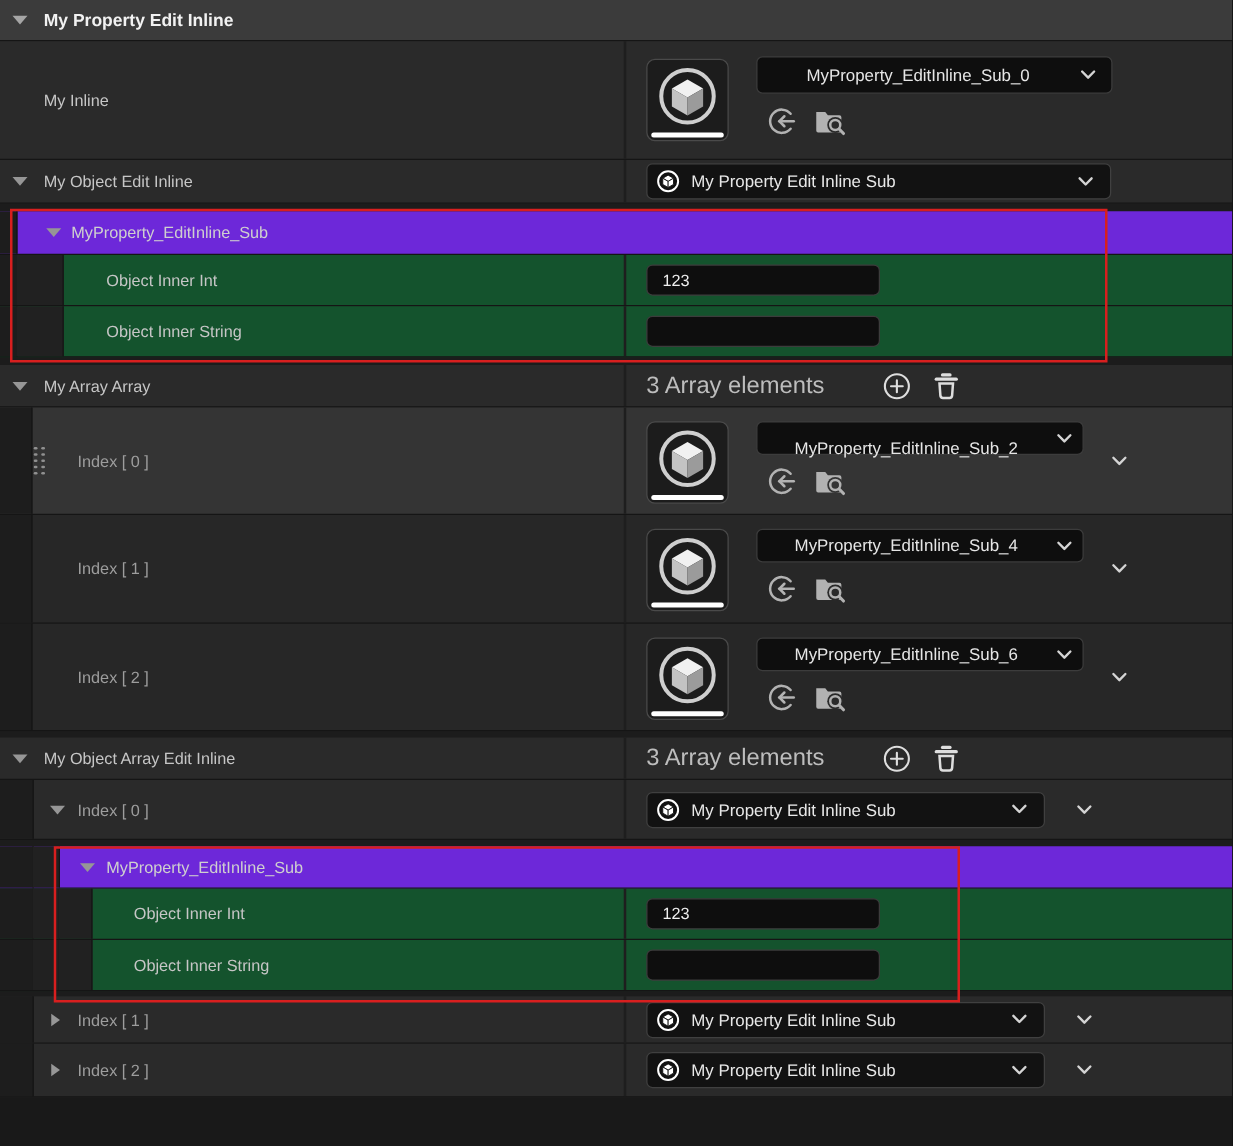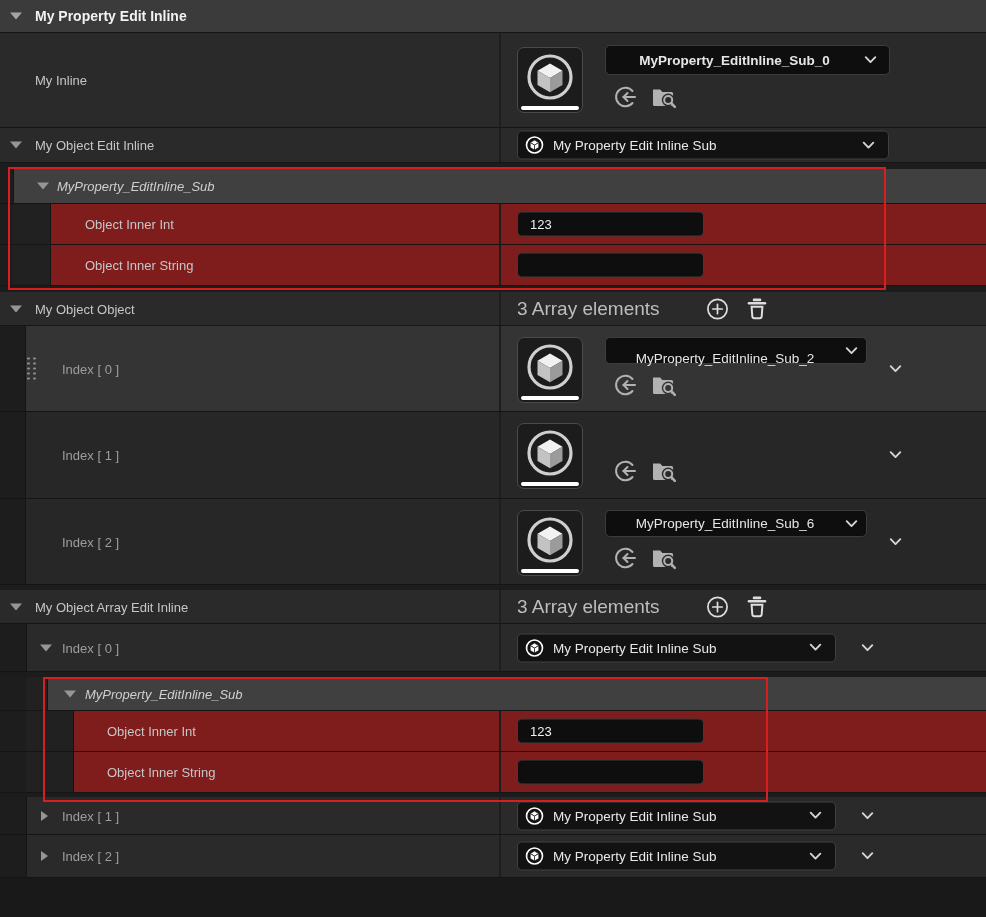--- a/index.html
+++ b/index.html
@@ -9,22 +9,22 @@
     background:#191919;
     overflow:hidden;
     font-family:"Liberation Sans","DejaVu Sans",sans-serif;
     -webkit-font-smoothing:antialiased;
   }
   .row{position:absolute;left:0;right:0;box-sizing:border-box;border-bottom:1px solid #151515;}
   .bg-cat{background:#3b3b3b;}
   .bg-row{background:#2a2a2a;}
   .bg-item{background:#272727;}
   .bg-hover{background:#343434;}
-  .bg-sub{background:#404040;font-style:italic;}
-  .bg-subchild{background:#7f1d1d;text-decoration:underline;}
+  .bg-sub{background:#6d28d9;}
+  .bg-subchild{background:#14532d;text-decoration:underline;}
   .gaprow{position:absolute;left:0;right:0;background:#1c1c1c;}
   .gut{position:absolute;top:0;bottom:0;background:#1d1d1d;border-right:1px solid #141414;}
   .gut2{background:#212121;}
   .vdiv{position:absolute;left:499px;top:0;bottom:0;width:2px;background:#1e1e1e;}
   .lbl{position:absolute;top:50%;transform:translateY(-50%);white-space:nowrap;color:#c6c6c6;font-size:13px;}
   .lbl-dim{color:#9d9d9d;}
   .lbl-cat{color:#f2f2f2;font-weight:bold;font-size:14px;}
   .tri-d{position:absolute;top:50%;transform:translateY(-50%);width:0;height:0;
     border-left:6px solid transparent;border-right:6px solid transparent;border-top:7px solid #969696;}
   .tri-r{position:absolute;top:50%;transform:translateY(-50%);width:0;height:0;
@@ -69,21 +69,21 @@
       <span class="icon-slot">
   <svg viewBox="0 0 64 64" width="64" height="64">
     <circle cx="32" cy="31" r="21" fill="none" stroke="#cfcfcf" stroke-width="3.2"></circle>
     <polygon points="32,17.5 44.5,24.7 32,31.9 19.5,24.7" fill="#f1f1f1"></polygon>
     <polygon points="19.5,24.7 32,31.9 32,46.3 19.5,39.1" fill="#c3c3c3"></polygon>
     <polygon points="44.5,24.7 32,31.9 32,46.3 44.5,39.1" fill="#9b9b9b"></polygon>
   </svg>
 </span><span class="bar"></span>
     </div>
     <div class="dropdown" style="left:605px;top:12px;width:285px;height:30px;">
-      <span style="padding-right:26px;font-weight:bold;">MyProperty_EditInline_Sub_0</span>
+      <span style="padding-right:26px;">MyProperty_EditInline_Sub_0</span>
       <span class="chev">
   <svg width="13" height="9" viewBox="0 0 13 9" fill="none" stroke="#d4d4d4" stroke-width="1.9" stroke-linecap="round" stroke-linejoin="round">
     <path d="M1.7 1.7 L6.5 6.6 L11.3 1.7"></path>
   </svg>
 </span>
     </div>
     <span class="iconbtn" style="left:613px;top:52px;">
   <svg viewBox="0 0 24 24" width="24" height="24" fill="none" stroke="#b2b2b2" stroke-width="2" stroke-linecap="round">
     <path d="M19.5 6 A9.3 9.3 0 1 0 19.5 18"></path>
     <path d="M22 12 H10.5"></path>
@@ -141,21 +141,21 @@
     <div class="gut gut2" style="left:13px;width:37px;"></div>
     <div class="vdiv"></div>
     <span class="lbl" style="left:85px;">Object Inner String</span>
     <input class="text-input" readonly="" value="" style="">
   </div>
   <div class="gaprow" style="top:286px;height:6px;"></div>
 
   <div class="row bg-row" style="top:292px;height:34px;">
     <div class="vdiv"></div>
     <span class="tri-d" style="left:10px;"></span>
-    <span class="lbl" style="left:35px;">My Object Object</span>
+    <span class="lbl" style="left:35px;">My Array Array</span>
     <span class="count">3 Array elements</span>
     <span class="iconbtn" style="left:706px;top:50%;transform:translateY(-50%);">
   <svg viewBox="0 0 23 23" width="23" height="23" fill="none" stroke="#dedede" stroke-width="1.7">
     <circle cx="11.5" cy="11.5" r="9.6"></circle>
     <path d="M11.5 6.8 V16.2 M6.8 11.5 H16.2" stroke-linecap="round"></path>
   </svg>
 </span>
     <span class="iconbtn" style="left:747px;top:50%;transform:translateY(-50%);">
   <svg viewBox="0 0 20 23" width="20" height="23" fill="none">
     <path d="M7 2.4 h6" stroke="#dedede" stroke-width="2.6" stroke-linecap="round"></path>
@@ -228,20 +228,28 @@
     <div class="thumb" style="left:517px;top:11px;">
       <span class="icon-slot">
   <svg viewBox="0 0 64 64" width="64" height="64">
     <circle cx="32" cy="31" r="21" fill="none" stroke="#cfcfcf" stroke-width="3.2"></circle>
     <polygon points="32,17.5 44.5,24.7 32,31.9 19.5,24.7" fill="#f1f1f1"></polygon>
     <polygon points="19.5,24.7 32,31.9 32,46.3 19.5,39.1" fill="#c3c3c3"></polygon>
     <polygon points="44.5,24.7 32,31.9 32,46.3 44.5,39.1" fill="#9b9b9b"></polygon>
   </svg>
 </span><span class="bar"></span>
     </div>
+    <div class="dropdown" style="left:605px;top:11px;width:262px;height:27px;">
+      <span style="padding-right:22px;">MyProperty_EditInline_Sub_4</span>
+      <span class="chev" style="right:8px;">
+  <svg width="13" height="9" viewBox="0 0 13 9" fill="none" stroke="#d4d4d4" stroke-width="1.9" stroke-linecap="round" stroke-linejoin="round">
+    <path d="M1.7 1.7 L6.5 6.6 L11.3 1.7"></path>
+  </svg>
+</span>
+    </div>
     <span class="iconbtn" style="left:613px;top:47px;">
   <svg viewBox="0 0 24 24" width="24" height="24" fill="none" stroke="#b2b2b2" stroke-width="2" stroke-linecap="round">
     <path d="M19.5 6 A9.3 9.3 0 1 0 19.5 18"></path>
     <path d="M22 12 H10.5"></path>
     <path d="M14.5 8 L10.5 12 L14.5 16"></path>
   </svg>
 </span>
     <span class="iconbtn" style="left:651px;top:47px;">
   <svg viewBox="0 0 26 24" width="26" height="24">
     <path d="M2 4.5 h7.2 l2.1 2.6 h9.2 a1.6 1.6 0 0 1 1.6 1.6 v10.6 a1.6 1.6 0 0 1 -1.6 1.6 h-17 a1.5 1.5 0 0 1 -1.5 -1.5 z" fill="#b2b2b2"></path>

